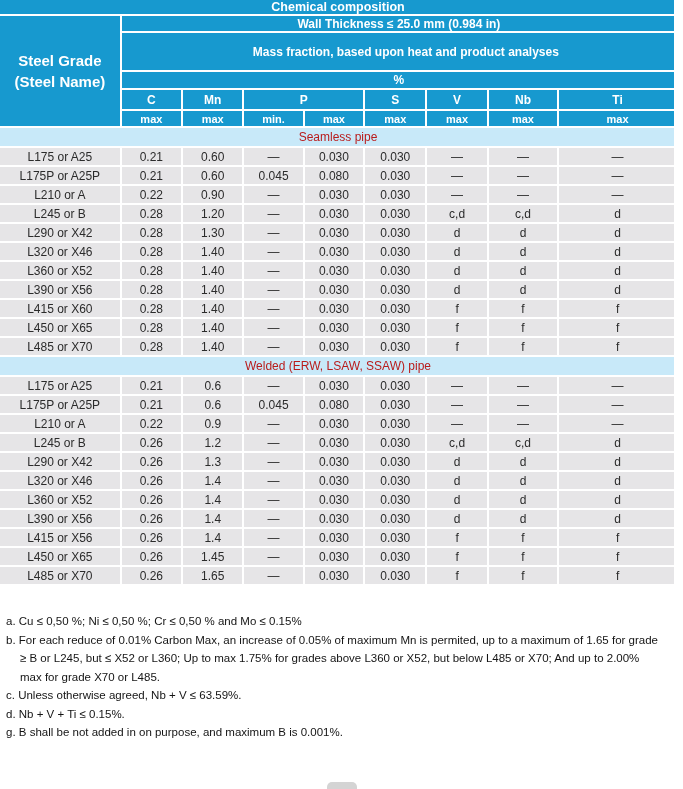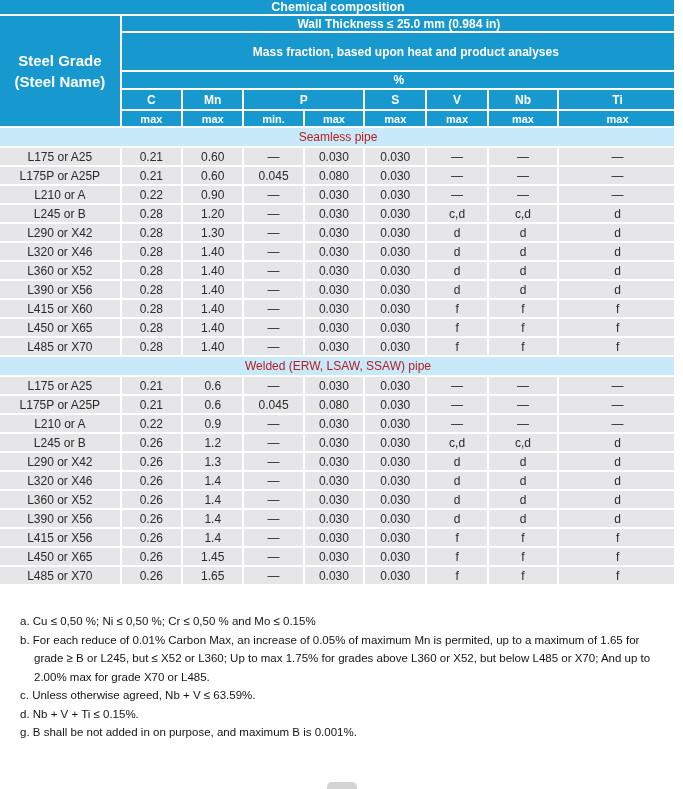--- a/index.html
+++ b/index.html
@@ -49,21 +49,21 @@
     height: 18px;
     font-weight: normal;
   }
   .cell {
     background: #E6E5E7;
     color: #2b2b2b;
     font-size: 12px;
     height: 17px;
   }
   .footnotes {
-    margin: 26px 10px 0 20px;
+    margin: 26px 10px 0 6px;
     font-size: 11.5px;
     color: #141414;
     line-height: 18.5px;
   }
   .footnote {
     padding-left: 14px;
     text-indent: -14px;
   }
   .page-edge-line {
     position: absolute;

